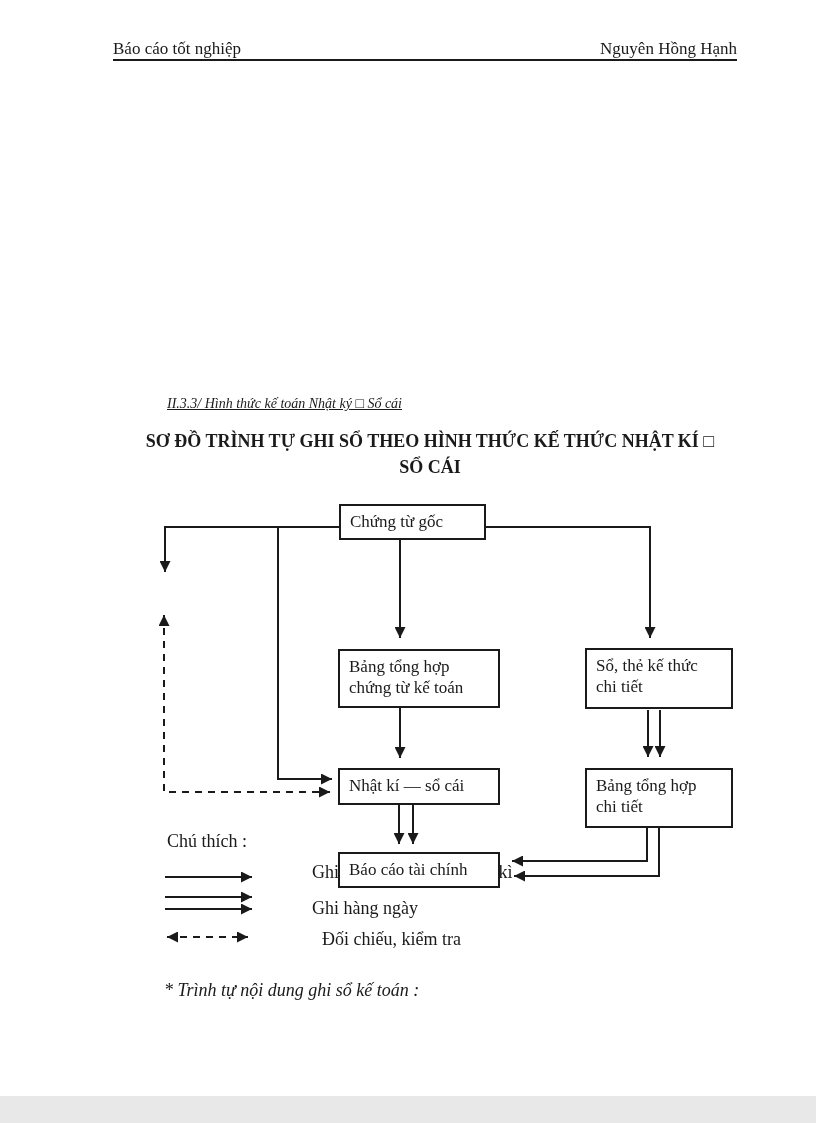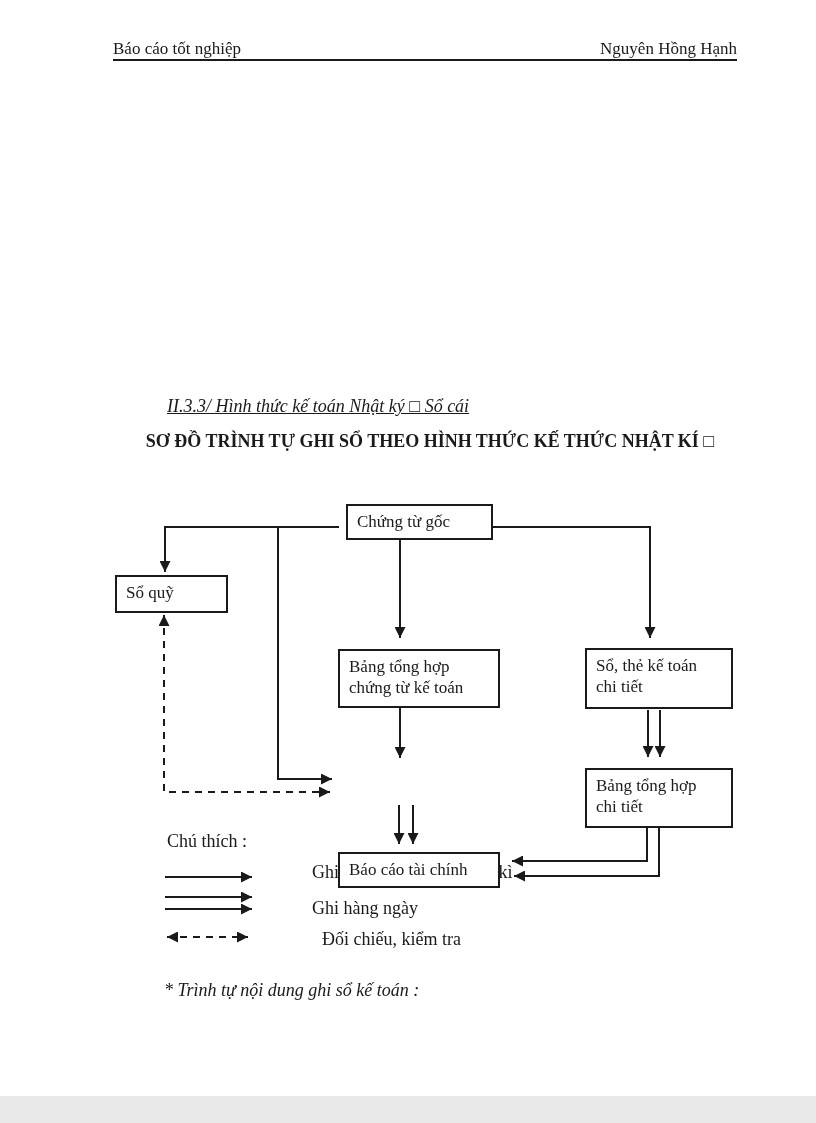--- a/index.html
+++ b/index.html
@@ -12,21 +12,21 @@
     position:absolute;left:113px;top:36px;width:624px;height:23px;
     display:flex;justify-content:space-between;align-items:flex-end;
     font-size:17px;border-bottom:2px solid #1a1a1a;
   }
   .para{
     position:absolute;left:113px;top:71px;width:626px;
     font-size:18px;line-height:31px;text-align:justify;
   }
   .sec-h{
     position:absolute;left:167px;top:396px;
-    font-size:18px;font-style:italic;text-decoration:underline;
+    font-size:14px;font-style:italic;text-decoration:underline;
   }
   .dia-title{
     position:absolute;left:100px;top:428px;width:660px;
     text-align:center;font-weight:bold;font-size:18px;line-height:26px;
   }
   .connectors{position:absolute;left:0;top:0;z-index:2;pointer-events:none;}
   .fbox{
     position:absolute;box-sizing:border-box;background:#ffffff;
     border:2px solid #1a1a1a;font-size:17px;line-height:21px;
     padding:5px 9px;z-index:3;
@@ -45,20 +45,21 @@
   <div class="hdr">
     <span>Báo cáo tốt nghiệp</span>
     <span>Nguyên Hồng Hạnh</span>
   </div>
 
 
   <div class="sec-h">II.3.3/ Hình thức kế toán Nhật ký □ Sổ cái</div>
 
   <div class="dia-title">
     <div>SƠ ĐỒ TRÌNH TỰ GHI SỔ THEO HÌNH THỨC KẾ THỨC NHẬT KÍ □</div>
+    <div>SỔ CÁI</div>
   </div>
 
   <div class="leg-title">Chú thích :</div>
   <div class="leg-label" style="left:312px;top:862px;">Ghi cuối tháng hoặc định kì</div>
   <div class="leg-label" style="left:312px;top:898px;">Ghi hàng ngày</div>
   <div class="leg-label" style="left:322px;top:929px;text-align:right;">Đối chiếu, kiểm tra</div>
 
   <div class="foot">* Trình tự nội dung ghi sổ kế toán :</div>
 
   <svg class="connectors" width="816" height="1123" viewBox="0 0 816 1123">
@@ -80,38 +81,38 @@
       <path d="M647 828 V861 H512" marker-end="url(#ah)"></path>
       <path d="M659 828 V876 H514" marker-end="url(#ah)"></path>
       <path d="M164 615 V792 H330" stroke-dasharray="7 6" marker-start="url(#ah)" marker-end="url(#ah)"></path>
       <path d="M165 877 H252" marker-end="url(#ah)"></path>
       <path d="M165 897 H252" marker-end="url(#ah)"></path>
       <path d="M165 909 H252" marker-end="url(#ah)"></path>
       <path d="M167 937 H248" stroke-dasharray="7 6" marker-start="url(#ah)" marker-end="url(#ah)"></path>
     </g>
   </svg>
 
-  <div class="fbox" style="left:346px;top:504px;width:147px;height:36px;">
+  <div class="fbox" style="left:339px;top:504px;width:147px;height:36px;">
     <div>Chứng từ gốc</div>
   </div>
 
-  <div class="fbox" style="left:115px;top:575px;width:113px;height:38px;">
-    <div>Sổ quỹ</div>
-  </div>
 
   <div class="fbox" style="left:338px;top:649px;width:162px;height:59px;">
     <div>Bảng tổng hợp</div>
     <div>chứng từ kế toán</div>
   </div>
 
   <div class="fbox" style="left:585px;top:648px;width:148px;height:61px;">
-    <div>Sổ, thẻ kế toán</div>
+    <div>Sổ, thẻ kế thức</div>
     <div>chi tiết</div>
   </div>
 
+  <div class="fbox" style="left:338px;top:768px;width:162px;height:37px;">
+    <div>Nhật kí — sổ cái</div>
+  </div>
 
   <div class="fbox" style="left:585px;top:768px;width:148px;height:60px;">
     <div>Bảng tổng hợp</div>
     <div>chi tiết</div>
   </div>
 
   <div class="fbox" style="left:338px;top:852px;width:162px;height:36px;">
     <div>Báo cáo tài chính</div>
   </div>
 

